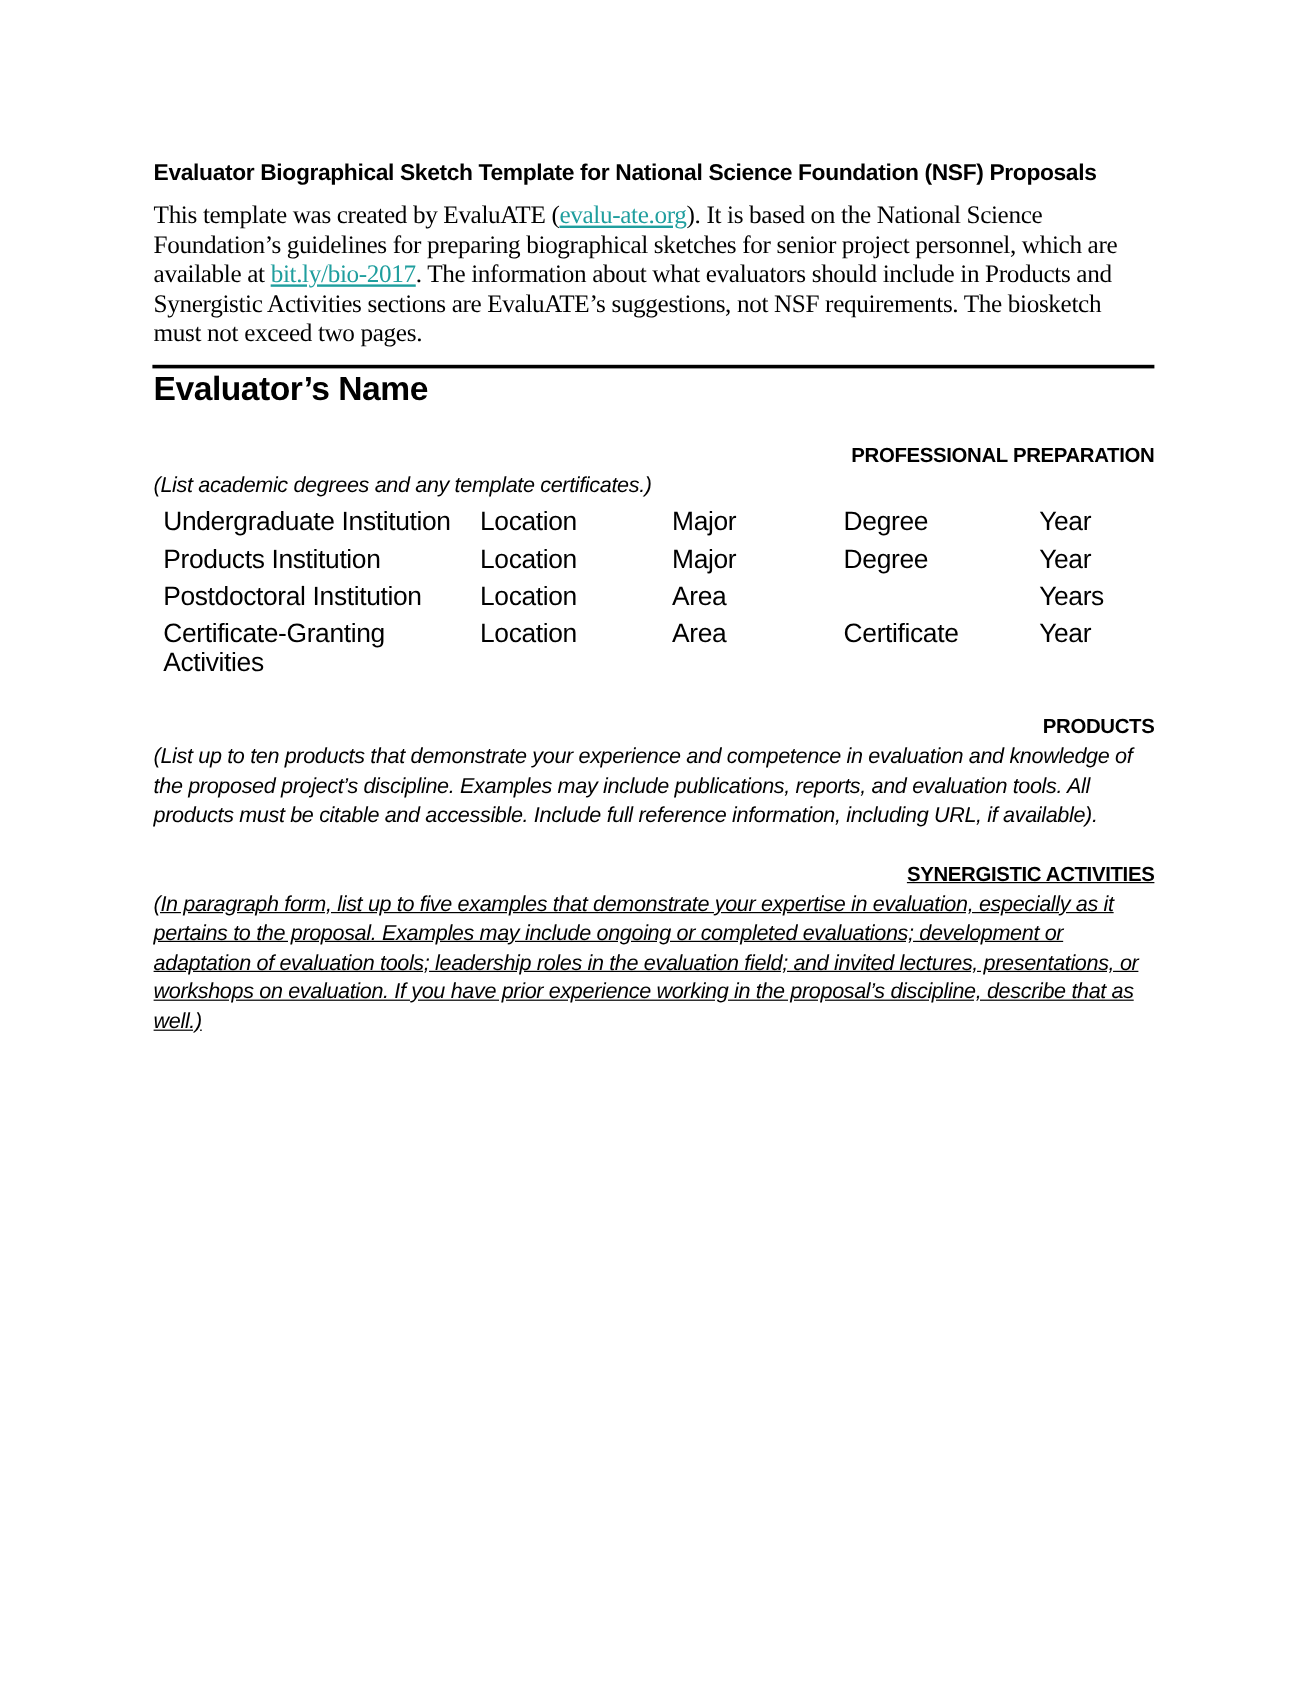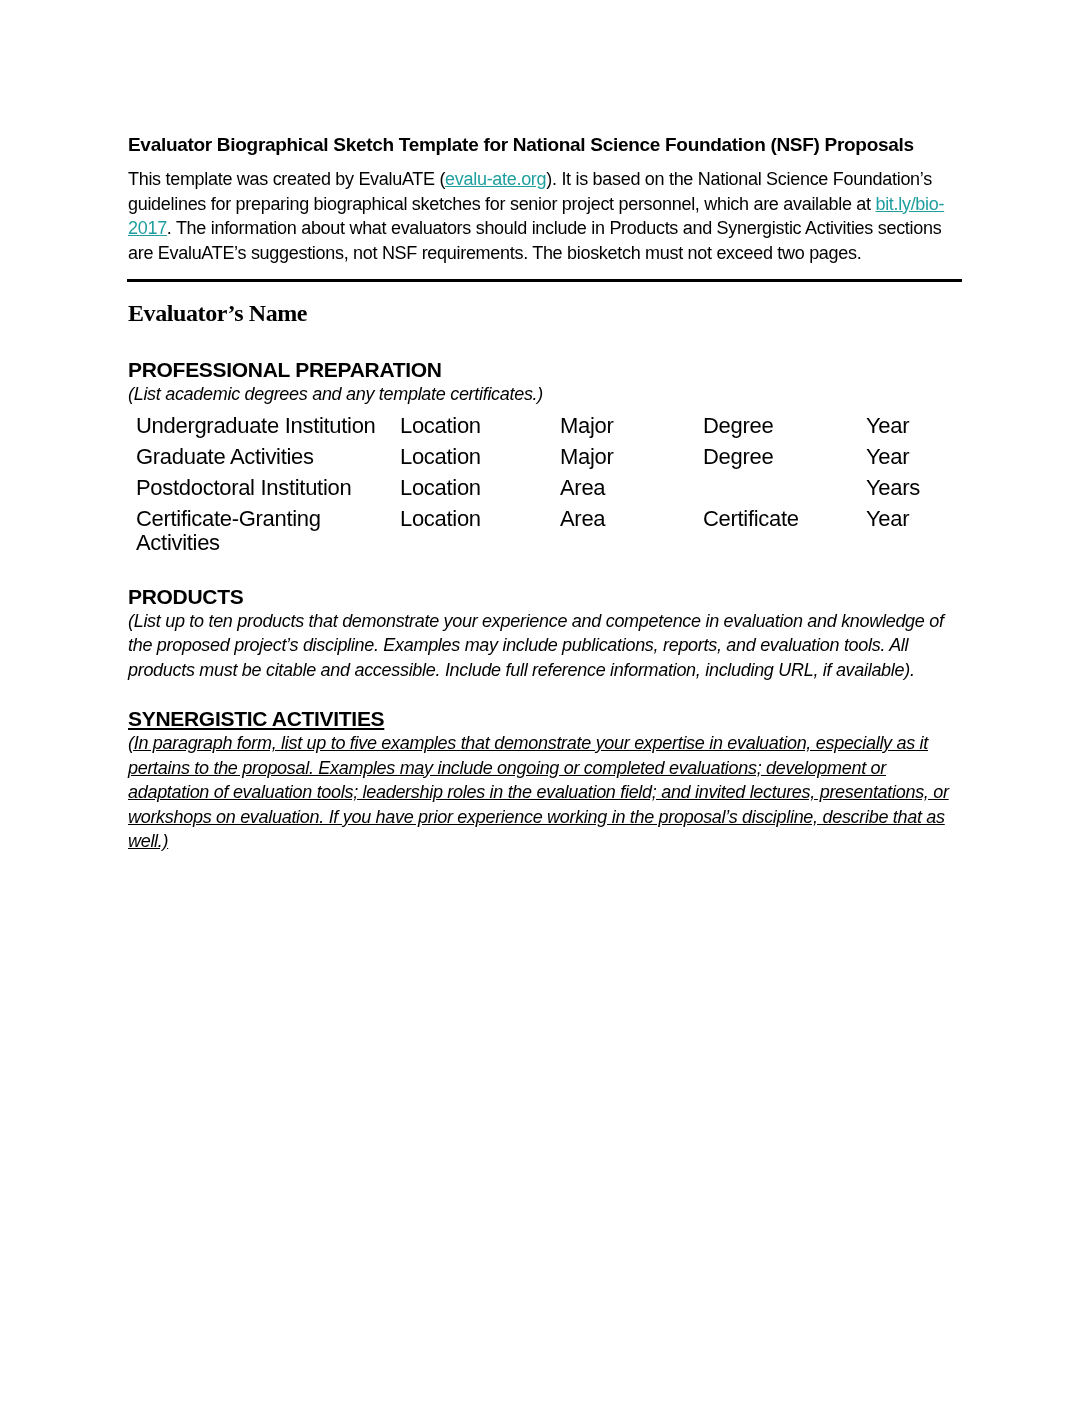--- a/index.html
+++ b/index.html
@@ -19,46 +19,46 @@
     top: 133px;
     width: 834px;
   }
   .doc-title {
     font-weight: bold;
     font-size: 19px;
     line-height: 24px;
   }
   .intro {
     margin-top: 10px;
-    font-size: 18px;
+    font-size: 21px;
     line-height: 24.5px;
+    font-family: Liberation Serif, serif;
   }
   a.doc-link {
     color: var(--link-color, #1f9e9e);
     text-decoration: underline;
     cursor: pointer;
   }
   .divider {
     border: none;
     border-top: 3px solid #000000;
     margin: 14px 0 0 -1px;
     width: 835px;
   }
   .name-heading {
-    margin-top: 15px;
     font-weight: bold;
-    font-size: 24px;
+    font-size: 28px;
     line-height: 33px;
     letter-spacing: -0.4px;
-    font-family: Liberation Serif, serif;
   }
   .sec-heading {
     font-weight: bold;
-    font-size: 21px;
+    font-size: 17px;
     line-height: 24px;
+    text-align: right;
   }
   .sec-note {
     font-style: italic;
     font-size: 18px;
     line-height: 24.5px;
   }
   .prep-section { margin-top: 28px; }
   .prep-table {
     display: grid;
     grid-template-columns: 264px 160px 143px 163px 1fr;
@@ -103,21 +103,21 @@
 
       <div class="prep-table">
         <div class="grid-row">
           <div>Undergraduate Institution</div>
           <div>Location</div>
           <div>Major</div>
           <div>Degree</div>
           <div>Year</div>
         </div>
         <div class="grid-row">
-          <div>Graduate Activities</div>
+          <div>Products Institution</div>
           <div>Location</div>
           <div>Major</div>
           <div>Degree</div>
           <div>Year</div>
         </div>
         <div class="grid-row">
           <div>Postdoctoral Institution</div>
           <div>Location</div>
           <div>Area</div>
           <div></div>

